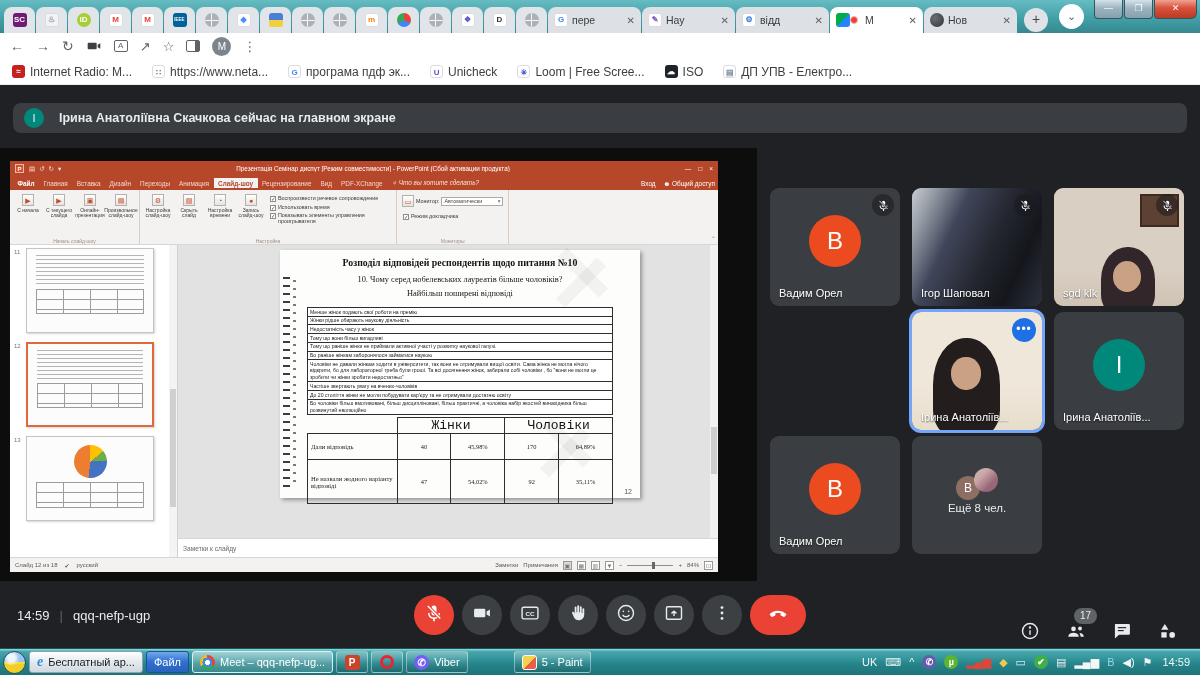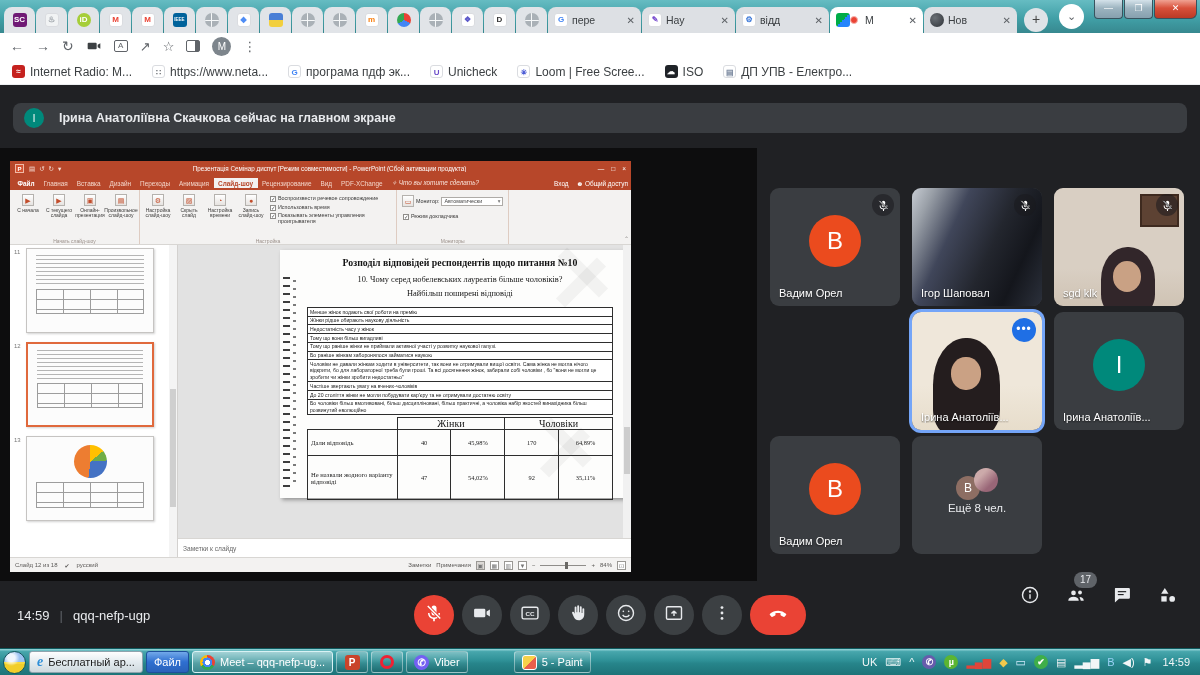--- a/index.html
+++ b/index.html
@@ -55,21 +55,21 @@
 
   
   #meet{position:absolute;left:0;top:85px;right:0;height:563px;background:#202124}
   #banner{position:absolute;left:13px;right:13px;top:18px;height:30px;background:#3a3d41;border-radius:8px;
     display:flex;align-items:center;padding:0 11px;gap:15px}
   #banner .bic{width:20px;height:20px;border-radius:50%;background:#00897b;color:#e6f4f1;font-size:11px;line-height:20px;text-align:center;flex:none}
   #banner .btxt{color:#e8eaed;font-size:12.5px;font-weight:700}
 
   
   #share{position:absolute;left:0;top:63px;width:757px;height:433px;background:#0d0d0e}
-  #ppt{position:absolute;left:10px;top:13px;width:621px;height:411px;background:#f3f2f1;font-size:6px;color:#333}
+  #ppt{position:absolute;left:10px;top:13px;width:708px;height:411px;background:#f3f2f1;font-size:6px;color:#333}
   .ppt-titlebar{height:15px;background:#b7472a;color:#fff;display:flex;align-items:center;padding:0 5px;gap:5px}
   .qat{display:flex;gap:4px;font-size:6.5px;color:#f6ddd4}
   .pptico{width:9px;height:9px;background:#d35230;border:1px solid #f0b9a6;color:#fff;font:700 6px/8px "Liberation Sans",sans-serif;text-align:center;flex:none}
   .ppt-title{flex:1;text-align:center;font-size:6.3px;white-space:nowrap;overflow:hidden}
   .pwb{display:flex;gap:7px;font-size:6.5px;color:#fff}
   .ppt-menurow{height:14px;background:#b7472a;display:flex;align-items:center;padding:0 3px;color:#f3d5c9;font-size:6.4px}
   .rtab{padding:1.5px 4.5px;white-space:nowrap}
   .rtab.file{color:#fff;font-weight:700}
   .rtab.on{background:#f3f2f1;color:#b7472a;font-weight:700}
   .rtab.help{color:#f8e3da;font-style:italic}
@@ -119,21 +119,21 @@
   .wm.c{right:44px;top:186px;transform:rotate(45deg)}
   .wm.d{right:46px;top:196px;transform:rotate(-45deg)}
   .s-title{margin-top:7px;text-align:center;font-weight:700;font-size:9.8px}
   .s-q{margin-top:7px;text-align:center;font-size:8.4px}
   .s-sub{margin-top:5px;text-align:center;font-size:8.4px}
   .answers{position:absolute;left:27px;top:57px;width:306px;border:1px solid #2e2e2e;background:#fff}
   .arow{border-bottom:1px solid #2e2e2e;font-family:"Liberation Sans",sans-serif;font-size:5.15px;line-height:1.3;padding:0.5px 2px;color:#1c1c1c}
   .arow:last-child{border-bottom:none}
   .stats{position:absolute;left:27px;top:167px;width:306px;border-collapse:collapse}
   .stats td,.stats th{border:1px solid #2e2e2e;text-align:center;vertical-align:middle;font-weight:400}
-  .stats th{font-size:10px;height:12px;font-family:Liberation Serif, serif}
+  .stats th{font-size:13px;height:12px;font-family:Liberation Mono, monospace}
   .stats td{font-size:6.4px;font-family:"Liberation Serif",serif;color:#1c1c1c}
   .stats td.lab{text-align:left;padding:1px 3px;font-size:6.6px}
   .pagenum{position:absolute;right:8px;bottom:3px;font-size:7px;color:#555;font-family:"Liberation Sans",sans-serif}
 
   .ppt-notes{height:19px;background:#fff;border-top:1px solid #d8d6d3;display:flex;align-items:center;padding-left:5px;
     font-size:6.6px;color:#6a6a6a;flex:none}
   .ppt-status{position:absolute;left:0;right:0;bottom:0;height:15px;background:#f3f2f1;border-top:1px solid #d8d6d3;
     display:flex;align-items:center;gap:7px;padding:0 5px;font-size:6px;color:#5b5957}
   .st-right{margin-left:auto;display:flex;align-items:center;gap:5px}
   .vic{width:9px;height:9px;border:1px solid #9a9894;background:#fff;font-size:6px;line-height:8px;text-align:center;color:#777}
@@ -176,21 +176,21 @@
   .avrow{position:absolute;left:0;right:0;top:32px;text-align:center}
 
   
   #meetbar{position:absolute;left:0;top:500px;right:0;height:60px}
   .mleft{position:absolute;left:17px;top:0;bottom:0;display:flex;align-items:center;gap:10px;color:#e8eaed;font-size:13px}
   .mdiv{color:#5f6368}
   .mctr{position:absolute;left:414px;top:10px;display:flex;gap:8px;align-items:center}
   .mbtn{width:40px;height:40px;border-radius:50%;background:#3c4043;display:flex;align-items:center;justify-content:center;flex:none}
   .mbtn.red{background:#ea4335}
   .mbtn.end{width:56px;border-radius:20px}
-  .mrt{position:absolute;right:22px;top:0;bottom:0;display:flex;align-items:flex-start;gap:26px}
+  .mrt{position:absolute;right:22px;top:0;bottom:0;display:flex;align-items:flex-end;gap:26px}
   .mrbtn{position:relative;display:flex;align-items:center;justify-content:center}
   .badge{position:absolute;top:-13px;right:-11px;background:#5f6368;color:#e8eaed;font-size:10px;line-height:1;
     padding:3px 6px;border-radius:9px}
 
   
   #taskbar{position:absolute;left:0;top:648px;right:0;height:27px;display:flex;align-items:center;gap:3px;padding:0 3px;
     background:linear-gradient(180deg,#9ad8dc 0,#47a6ac 10%,#2e9096 45%,#27858b 55%,#1d7378 100%);border-top:1px solid #0f5a5e}
   .orb{width:23px;height:23px;border-radius:50%;flex:none;border:1px solid #14545a;
     background:radial-gradient(circle at 35% 28%,rgba(255,255,255,.85) 0 18%,transparent 40%),
       linear-gradient(180deg,#9cc2f2 0 46%,#3f6fc9 46% 50%,#f6d93f 50% 56%,#f1ce2a 56% 100%)}

